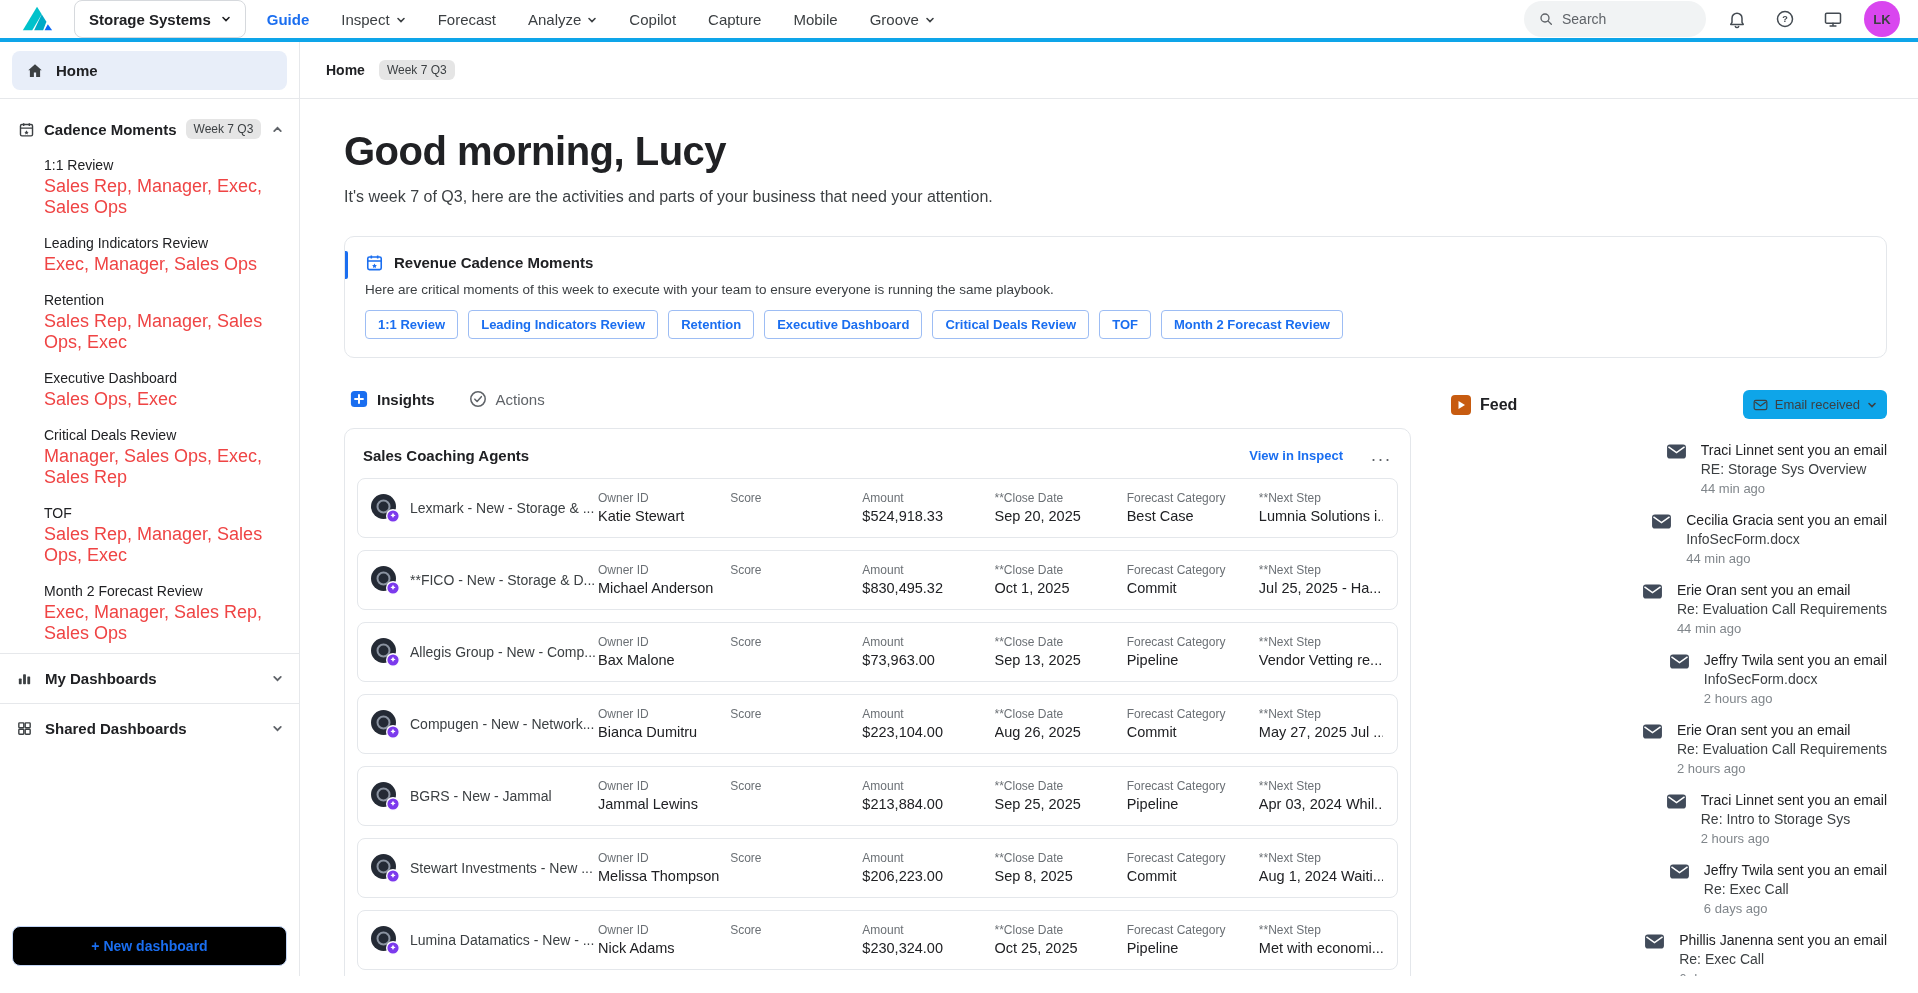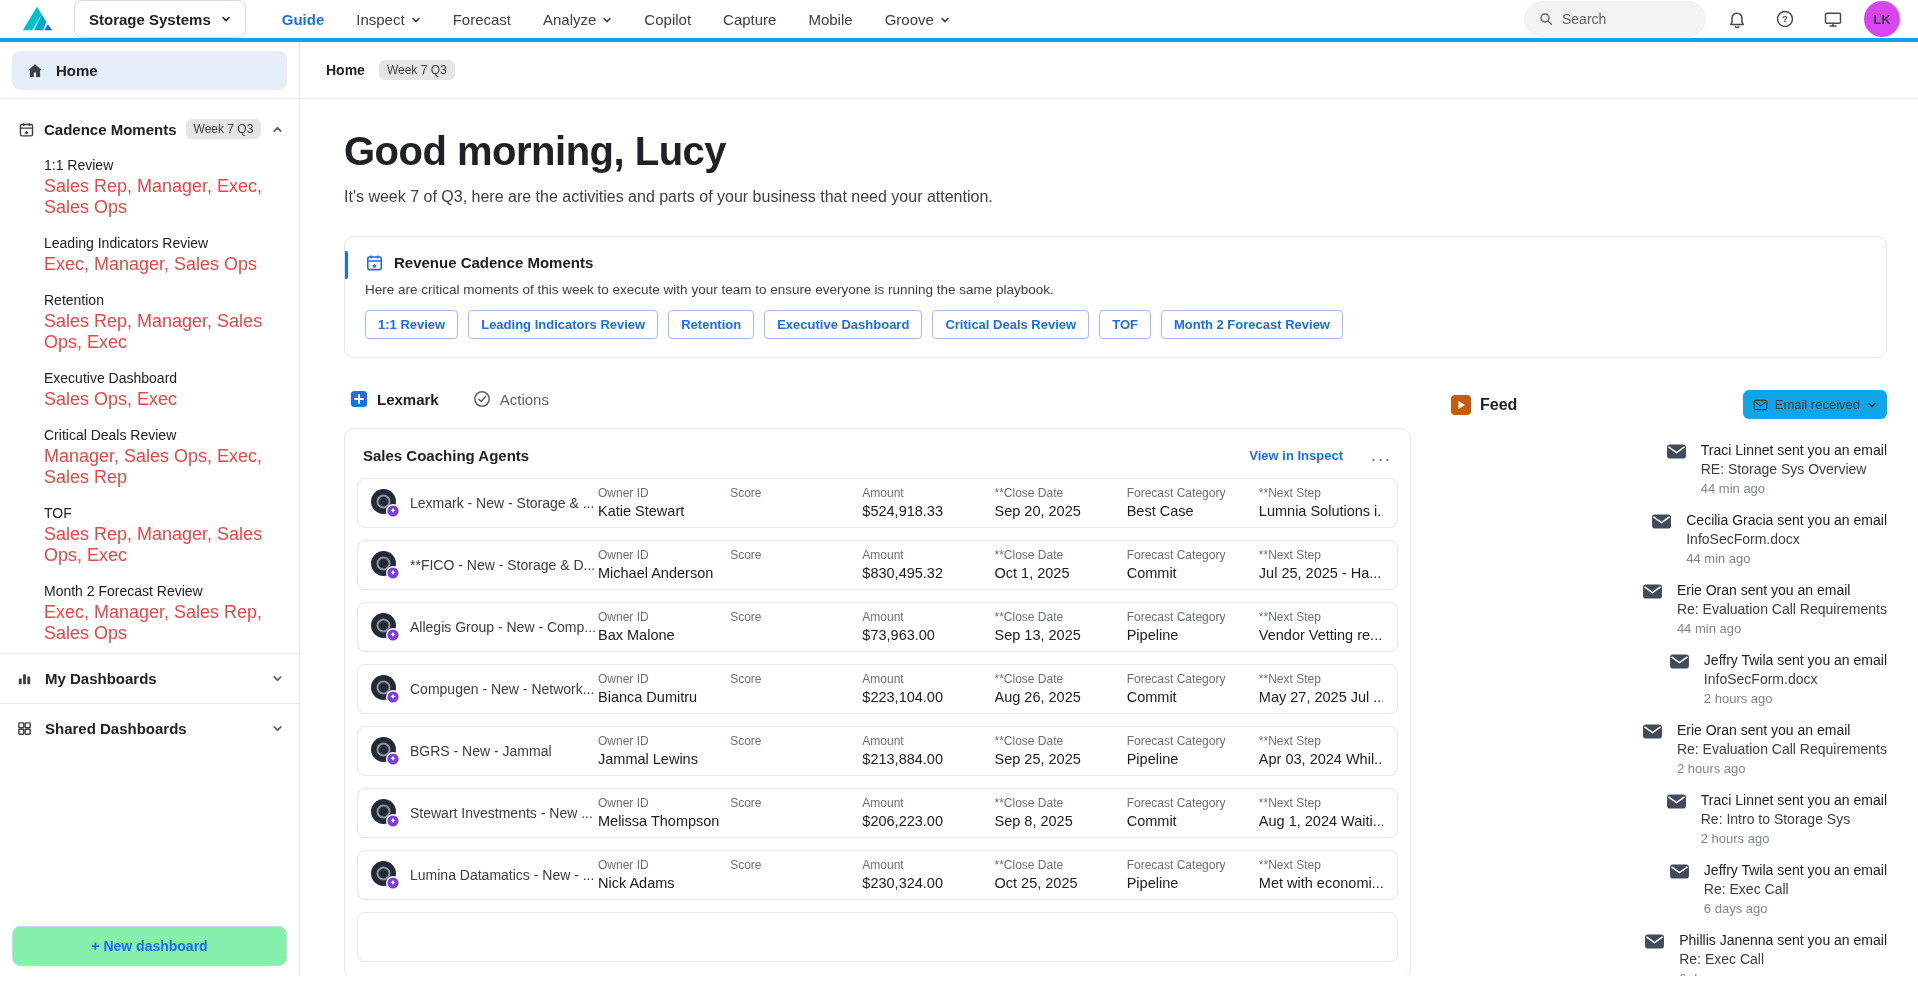--- a/index.html
+++ b/index.html
@@ -8,21 +8,21 @@
 
   
   .topbar { height:42px; border-bottom:4px solid #0ea5e9; display:flex;
     align-items:center; justify-content:space-between; padding:16px 18px; }
   .topbar-left { display:flex; align-items:center; gap:18px; }
   .logo { width:38px; height:38px; display:flex; align-items:center; justify-content:center; cursor:pointer; }
   .workspace { display:flex; align-items:center; gap:10px; border:1px solid #d6d9dd;
     background:#fff; border-radius:8px; height:38px; padding:0 14px; font-size:15px;
     font-weight:700; color:#202124; cursor:pointer; font-family:inherit; }
   .workspace .chev svg { display:block; }
-  nav { display:flex; gap:32px; margin-left:18px; }
+  nav { display:flex; gap:32px; margin-left:3px; }
   .nav-link { display:flex; align-items:center; gap:6px; font-size:15px; color:#3c4043;
     text-decoration:none; cursor:pointer; }
   .nav-link.active { color:#1a6ef0; font-weight:600; }
   .nav-link .chev { display:flex; margin-top:2px; }
   .topbar-right { display:flex; align-items:center; gap:14px; }
   .search { display:flex; align-items:center; gap:8px; background:#f1f3f4;
     border-radius:18px; height:36px; padding:0 14px; width:182px; color:#5f6368; }
   .search input { border:none; outline:none; background:transparent; font-size:14px;
     color:#3c4043; width:120px; font-family:inherit; }
   .search input::placeholder { color:#5f6368; }
@@ -47,21 +47,21 @@
   .cad-header .chev { margin-left:auto; color:#5f6368; display:flex; }
   .cad-item { padding:8px 14px 9px 44px; cursor:pointer; }
   .cad-title { font-size:14px; color:#202124; margin-bottom:3px; }
   .cad-sub { font-size:18px; color:#ef4444; }
   .side-section { border-top:1px solid #e6e8eb; display:flex; align-items:center; gap:12px;
     padding:16px 16px; font-size:15px; font-weight:700; color:#202124; cursor:pointer; }
   .side-section:first-of-type { margin-top:16px; }
   .side-section .chev { margin-left:auto; color:#5f6368; display:flex; }
   .side-icon { color:#3c4043; display:flex; }
   .side-bottom { position:absolute; left:0; right:0; bottom:10px; padding:0 12px; }
-  .new-dash { width:100%; height:40px; background:#86efac; border:1px solid #c3d6f6;
+  .new-dash { width:100%; height:40px; background:#000000; border:1px solid #c3d6f6;
     border-radius:8px; color:#1a6ef0; font-size:14px; font-weight:700; cursor:pointer; font-family:inherit; }
 
   
   .main { flex:1; min-width:0; display:flex; flex-direction:column; }
   .crumb-bar { height:57px; border-bottom:1px solid #e6e8eb; display:flex; align-items:center;
     gap:14px; padding:0 26px; }
   .crumb-home { font-size:14px; font-weight:600; color:#202124; cursor:pointer; }
   .content { flex:1; padding:30px 31px 0 44px; overflow:hidden; }
   h1 { font-size:40px; font-weight:700; letter-spacing:-0.5px; color:#202124; }
   .subtitle { margin-top:14px; font-size:16px; color:#3c4043; }
@@ -83,21 +83,21 @@
   .tab { display:flex; align-items:center; gap:9px; font-size:15px; cursor:pointer; color:#5f6368; font-weight:500; }
   .tab.active { color:#202124; font-weight:700; }
 
   .agents-card { margin-top:20px; border:1px solid #e4e7eb; border-radius:10px; padding-bottom:4px; }
   .agents-head { display:flex; align-items:center; padding:16px 18px 12px; }
   .agents-head .ttl { font-size:15px; font-weight:700; }
   .agents-head .right { margin-left:auto; display:flex; align-items:center; gap:28px; }
   .view-link { color:#1a6ef0; font-size:13px; font-weight:700; cursor:pointer; text-decoration:none; }
   .dots { border:none; background:transparent; color:#5f6368; font-size:18px; cursor:pointer; letter-spacing:2px; }
   .deal-list { padding:0 12px; }
-  .deal-row { border:1px solid #e4e7eb; border-radius:8px; height:50px; margin-bottom:12px;
+  .deal-row { border:1px solid #e4e7eb; border-radius:8px; height:60px; margin-bottom:12px;
     display:flex; align-items:center; padding:0 6px 0 12px; cursor:pointer; }
   .deal-left { flex:0 0 228px; display:flex; align-items:center; gap:10px; min-width:0; }
   .deal-avatar { width:30px; height:30px; flex:0 0 30px; display:flex; }
   .deal-name { font-size:14px; color:#3c4043; white-space:nowrap; overflow:hidden; }
   .cell { flex:1; min-width:0; padding-right:8px; }
   .cell-label { font-size:12px; color:#6b7075; margin-bottom:3px; white-space:nowrap; overflow:hidden; }
   .cell-value { font-size:14.5px; color:#202124; white-space:nowrap; overflow:hidden; min-height:17px; }
 
   
   .feed { flex:0 0 436px; min-width:0; }
@@ -366,21 +366,21 @@
       <div class="columns">
         <div class="left-col">
           <div class="tabs">
             <div class="tab active">
               <span style="display:flex;">
                 <svg width="18" height="18" viewBox="0 0 20 20">
                     <rect x="1" y="1" width="18" height="18" rx="4" fill="#1a6ef0"></rect>
                     <path d="M10 5.6 v8.8 M5.6 10 h8.8" stroke="#fff" stroke-width="2.2" stroke-linecap="round"></path>
                   </svg>
               </span>
-              <span>Lexmark</span>
+              <span>Insights</span>
             </div>
             <div class="tab">
               <span style="display:flex;">
                 <svg width="18" height="18" viewBox="0 0 20 20" fill="none">
                     <circle cx="10" cy="10" r="8" stroke="#5f6368" stroke-width="1.7"></circle>
                     <path d="M6.5 10.2 L9 12.7 L13.7 7.4" stroke="#5f6368" stroke-width="1.7" stroke-linecap="round" stroke-linejoin="round"></path>
                   </svg>
               </span>
               <span>Actions</span>
             </div>

